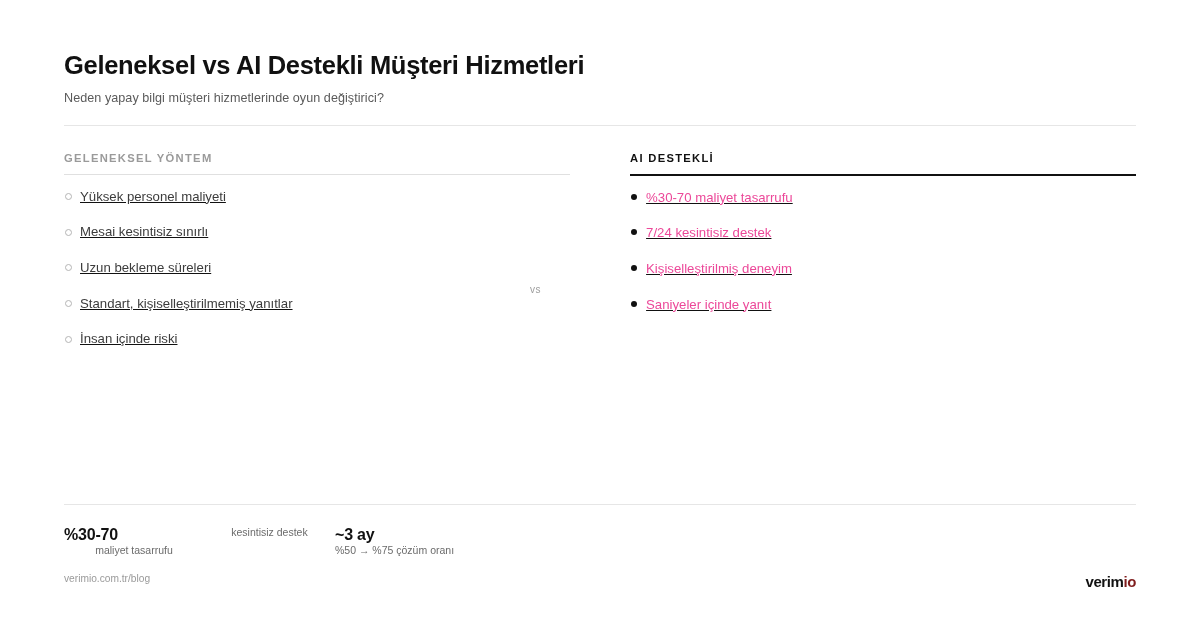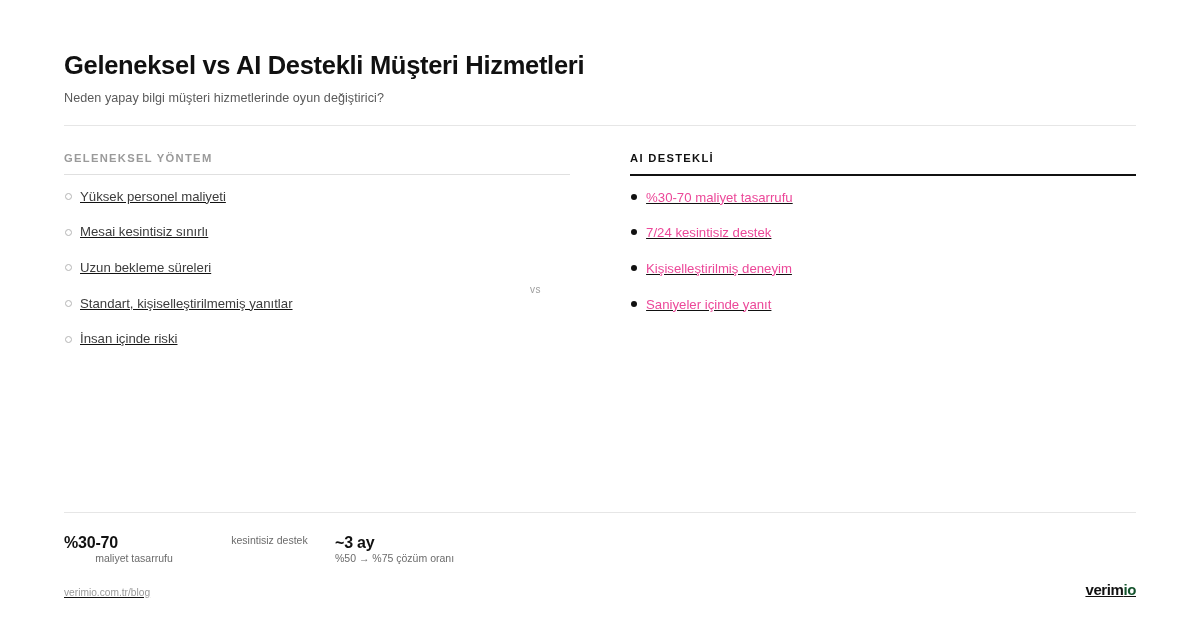--- a/index.html
+++ b/index.html
@@ -141,37 +141,36 @@
     letter-spacing: -0.2px;
     line-height: 1.1;
   }
   .stat-label {
     font-size: 10.5px;
     color: #6b6b6b;
     text-align: center;
   }
   .footer-bottom {
     display: flex;
-    align-items: flex-end;
+    align-items: flex-start;
     justify-content: space-between;
     margin-top: 17px;
-    padding-bottom: 32px;
-    text-decoration: underline;
+    padding-bottom: 40px;
   }
   .site-url {
     font-size: 10.2px;
     color: #9a9a9a;
   }
   .brand {
     font-size: 15px;
     font-weight: bold;
     letter-spacing: -0.4px;
     color: #111111;
   }
-  .brand .brand-dim { color: #14532d; font-weight: bold; }
+  .brand .brand-dim { color: #7f1d1d; font-weight: bold; }
 </style>
 </head>
 <body>
 
 <div class="page">
 
   <div>
     <h1 class="title">Geleneksel vs AI Destekli Müşteri Hizmetleri</h1>
     <p class="subtitle">Neden yapay bilgi müşteri hizmetlerinde oyun değiştirici?</p>
     <div class="header-rule"></div>

